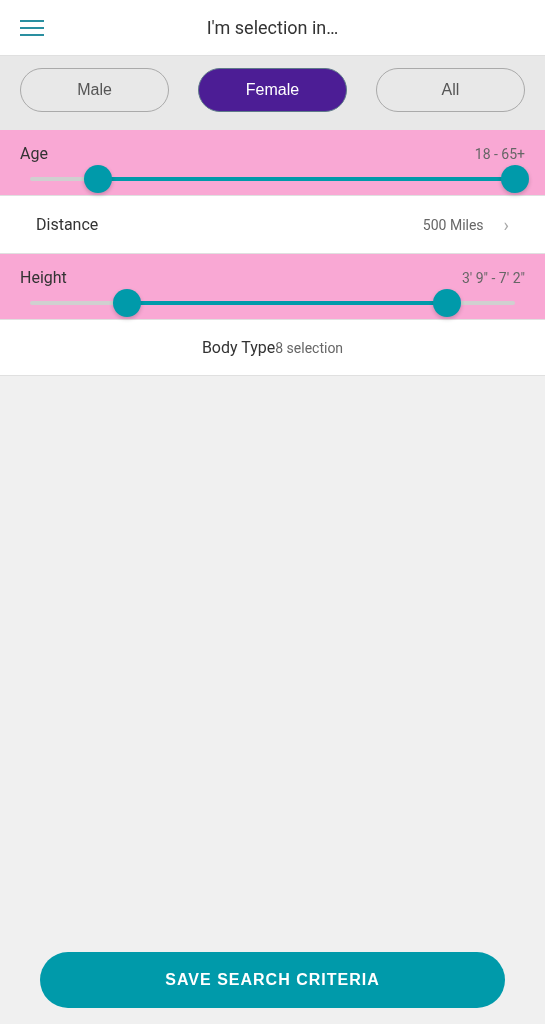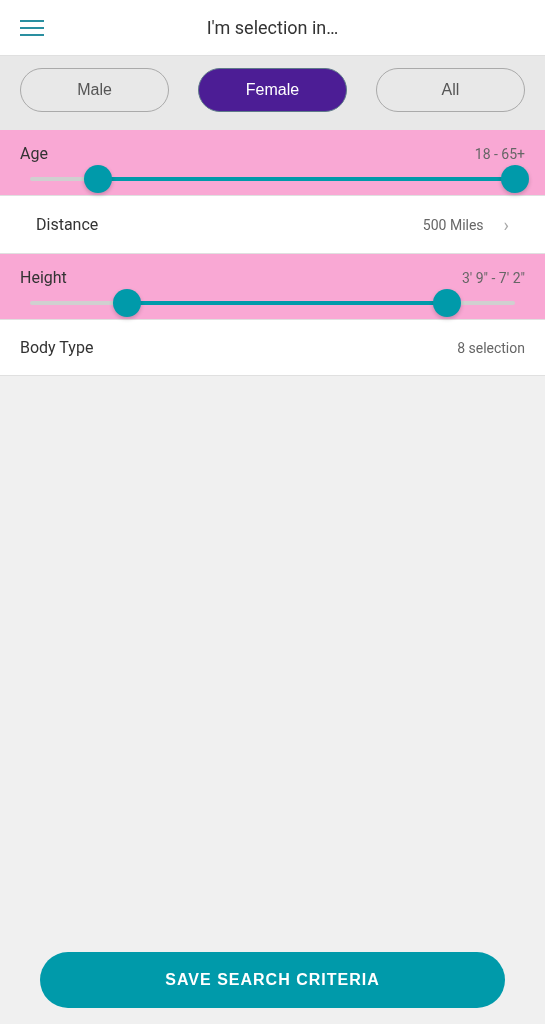--- a/index.html
+++ b/index.html
@@ -161,21 +161,21 @@
       justify-content: space-between;
       align-items: center;
     }
 
     
     .body-type-row {
       background: #fff;
       padding: 18px 20px;
       border-bottom: 1px solid #e0e0e0;
       display: flex;
-      justify-content: space-between;
+      justify-content: center;
       align-items: center;
     }
 
     
     .spacer {
       flex: 1;
       background: #f0f0f0;
     }
 
     

